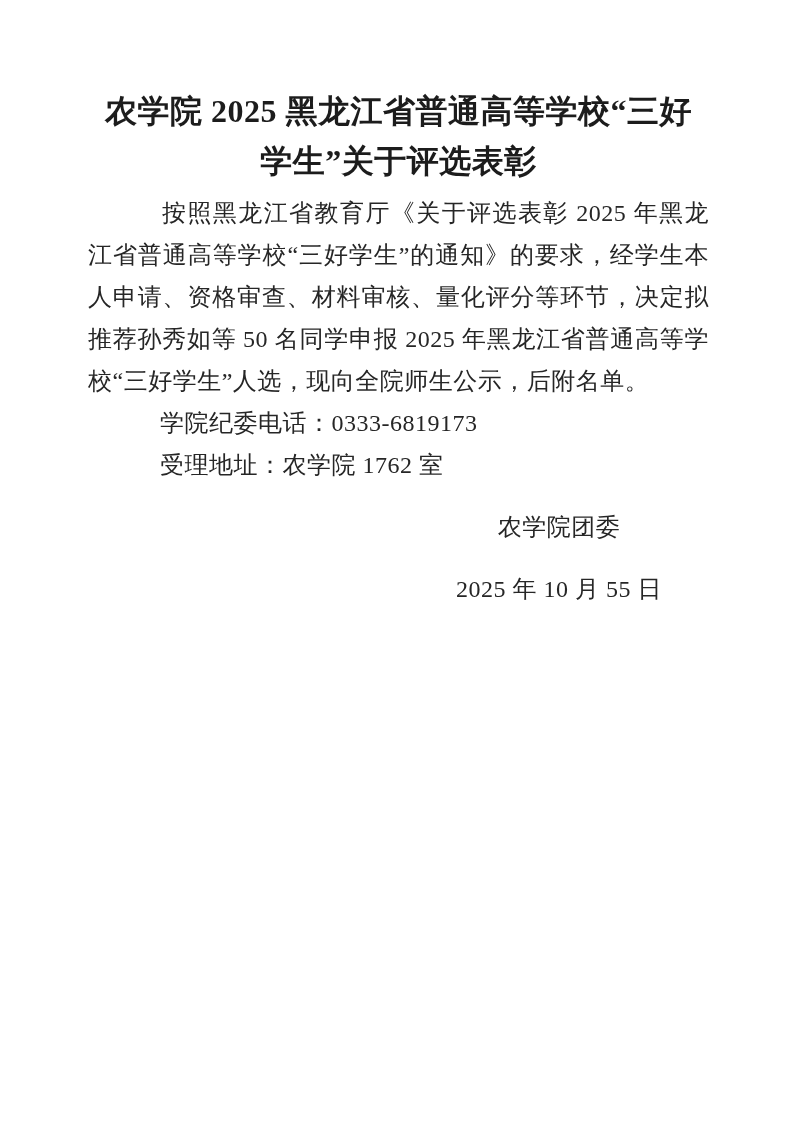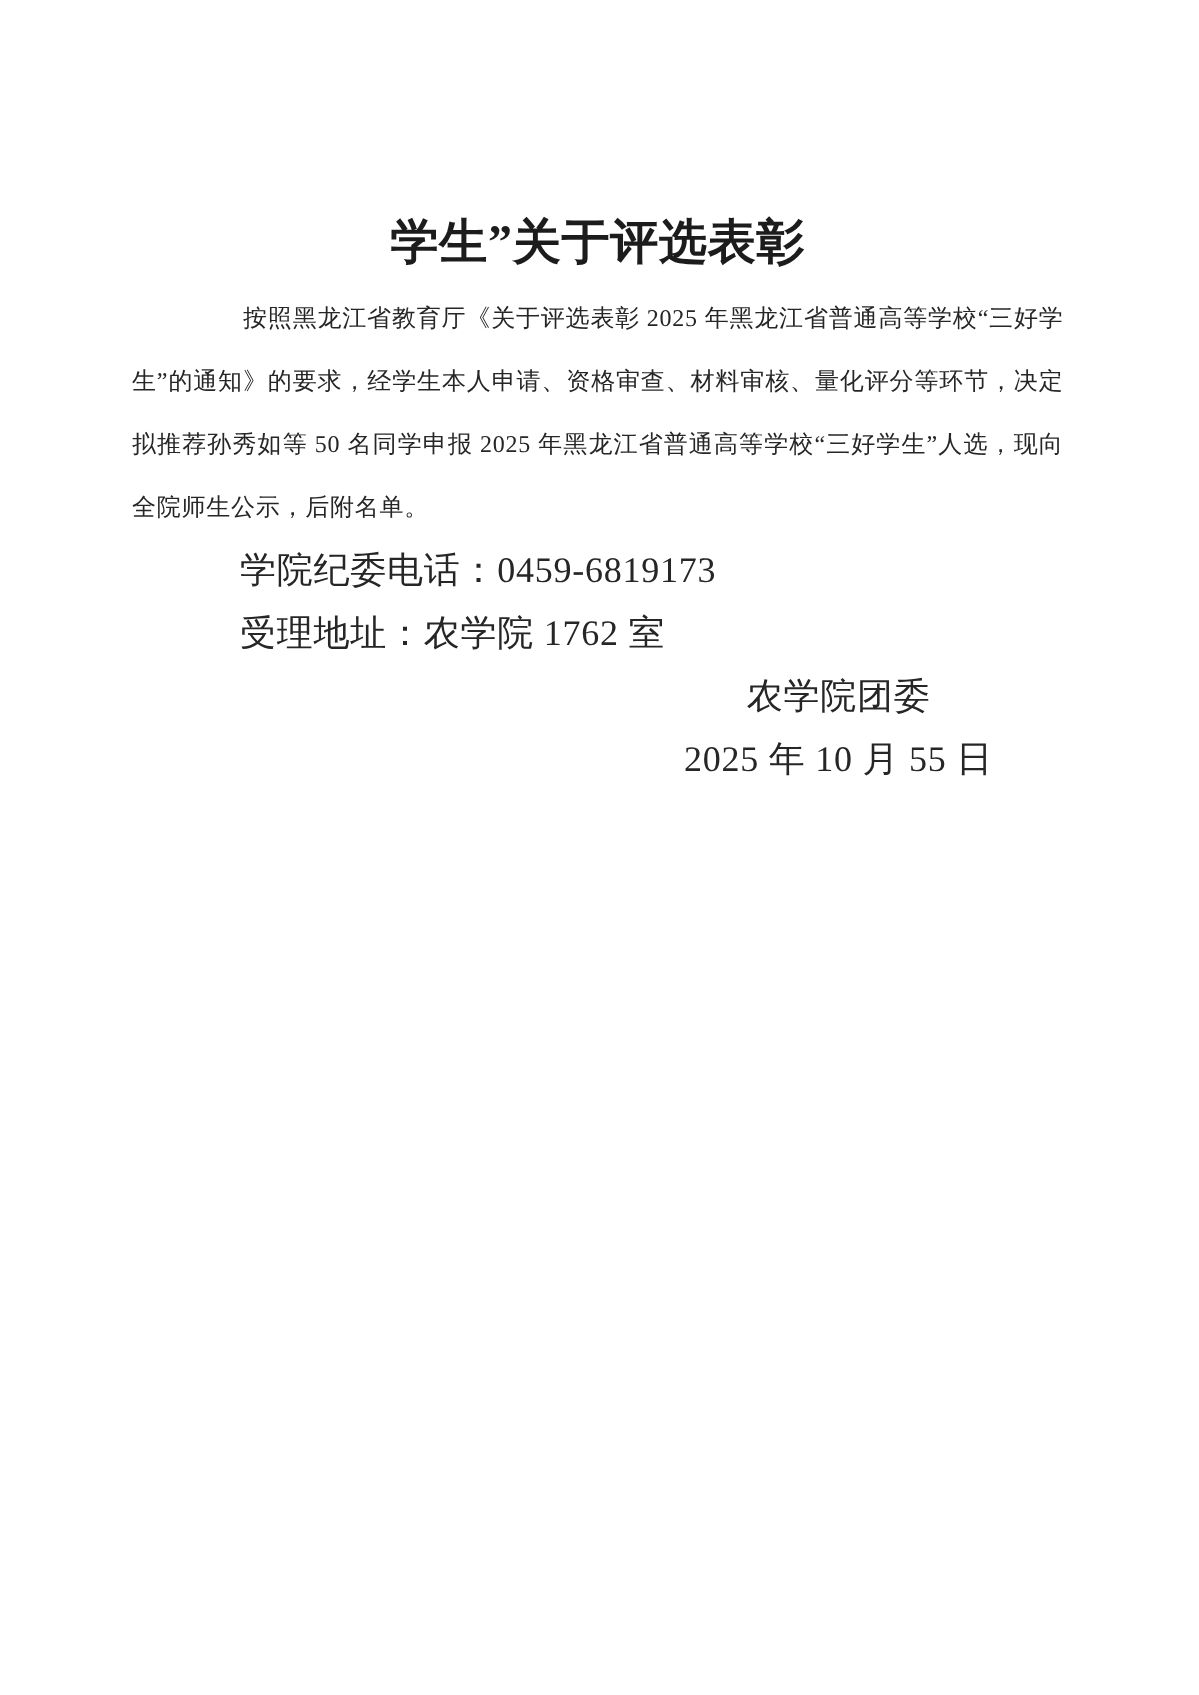--- a/index.html
+++ b/index.html
@@ -23,21 +23,21 @@
     margin: 0 0 6px 0;
     font-size: 32px;
     line-height: 50px;
     font-weight: 700;
     text-align: center;
     color: #1c1c1c;
     letter-spacing: 0.5px;
   }
   .para {
     margin: 0;
-    font-size: 16px;
+    font-size: 24px;
     line-height: 42px;
     text-align: justify;
     text-justify: inter-ideograph;
     text-indent: 74px;
     letter-spacing: 0.5px;
     font-family: Liberation Serif, serif;
   }
   .contact-line {
     margin: 0;
     padding-left: 72px;
@@ -48,34 +48,35 @@
   .signature {
     width: 260px;
     margin: 0 20px 0 auto; 
     text-align: center;
     font-size: 24px;
     line-height: 42px;
     letter-spacing: 0.5px;
   }
   .signature div {
     white-space: nowrap;
+    margin-top: 20px;
   }
 </style>
 </head>
 <body>
 
 <div class="page">
   <div class="content">
 
-    <h1 class="doc-title"><br><span>学生”关于评选表彰</span></h1>
+    <h1 class="doc-title"><span>农学院 2025 黑龙江省普通高等学校“三好</span><br><span>学生”关于评选表彰</span></h1>
 
     <p class="para">按照黑龙江省教育厅《关于评选表彰 2025 年黑龙江省普通高等学校“三好学生”的通知》的要求，经学生本人申请、资格审查、材料审核、量化评分等环节，决定拟推荐孙秀如等 50 名同学申报 2025 年黑龙江省普通高等学校“三好学生”人选，现向全院师生公示，后附名单。</p>
 
 
-    <p class="contact-line">学院纪委电话：0459-6819173</p>
+    <p class="contact-line">学院纪委电话：0333-6819173</p>
 
 
 
     <p class="contact-line">受理地址：农学院 1762 室</p>
 
     <div class="signature">
       <div>农学院团委</div>
       <div>2025 年 10 月 55 日</div>
     </div>
 

